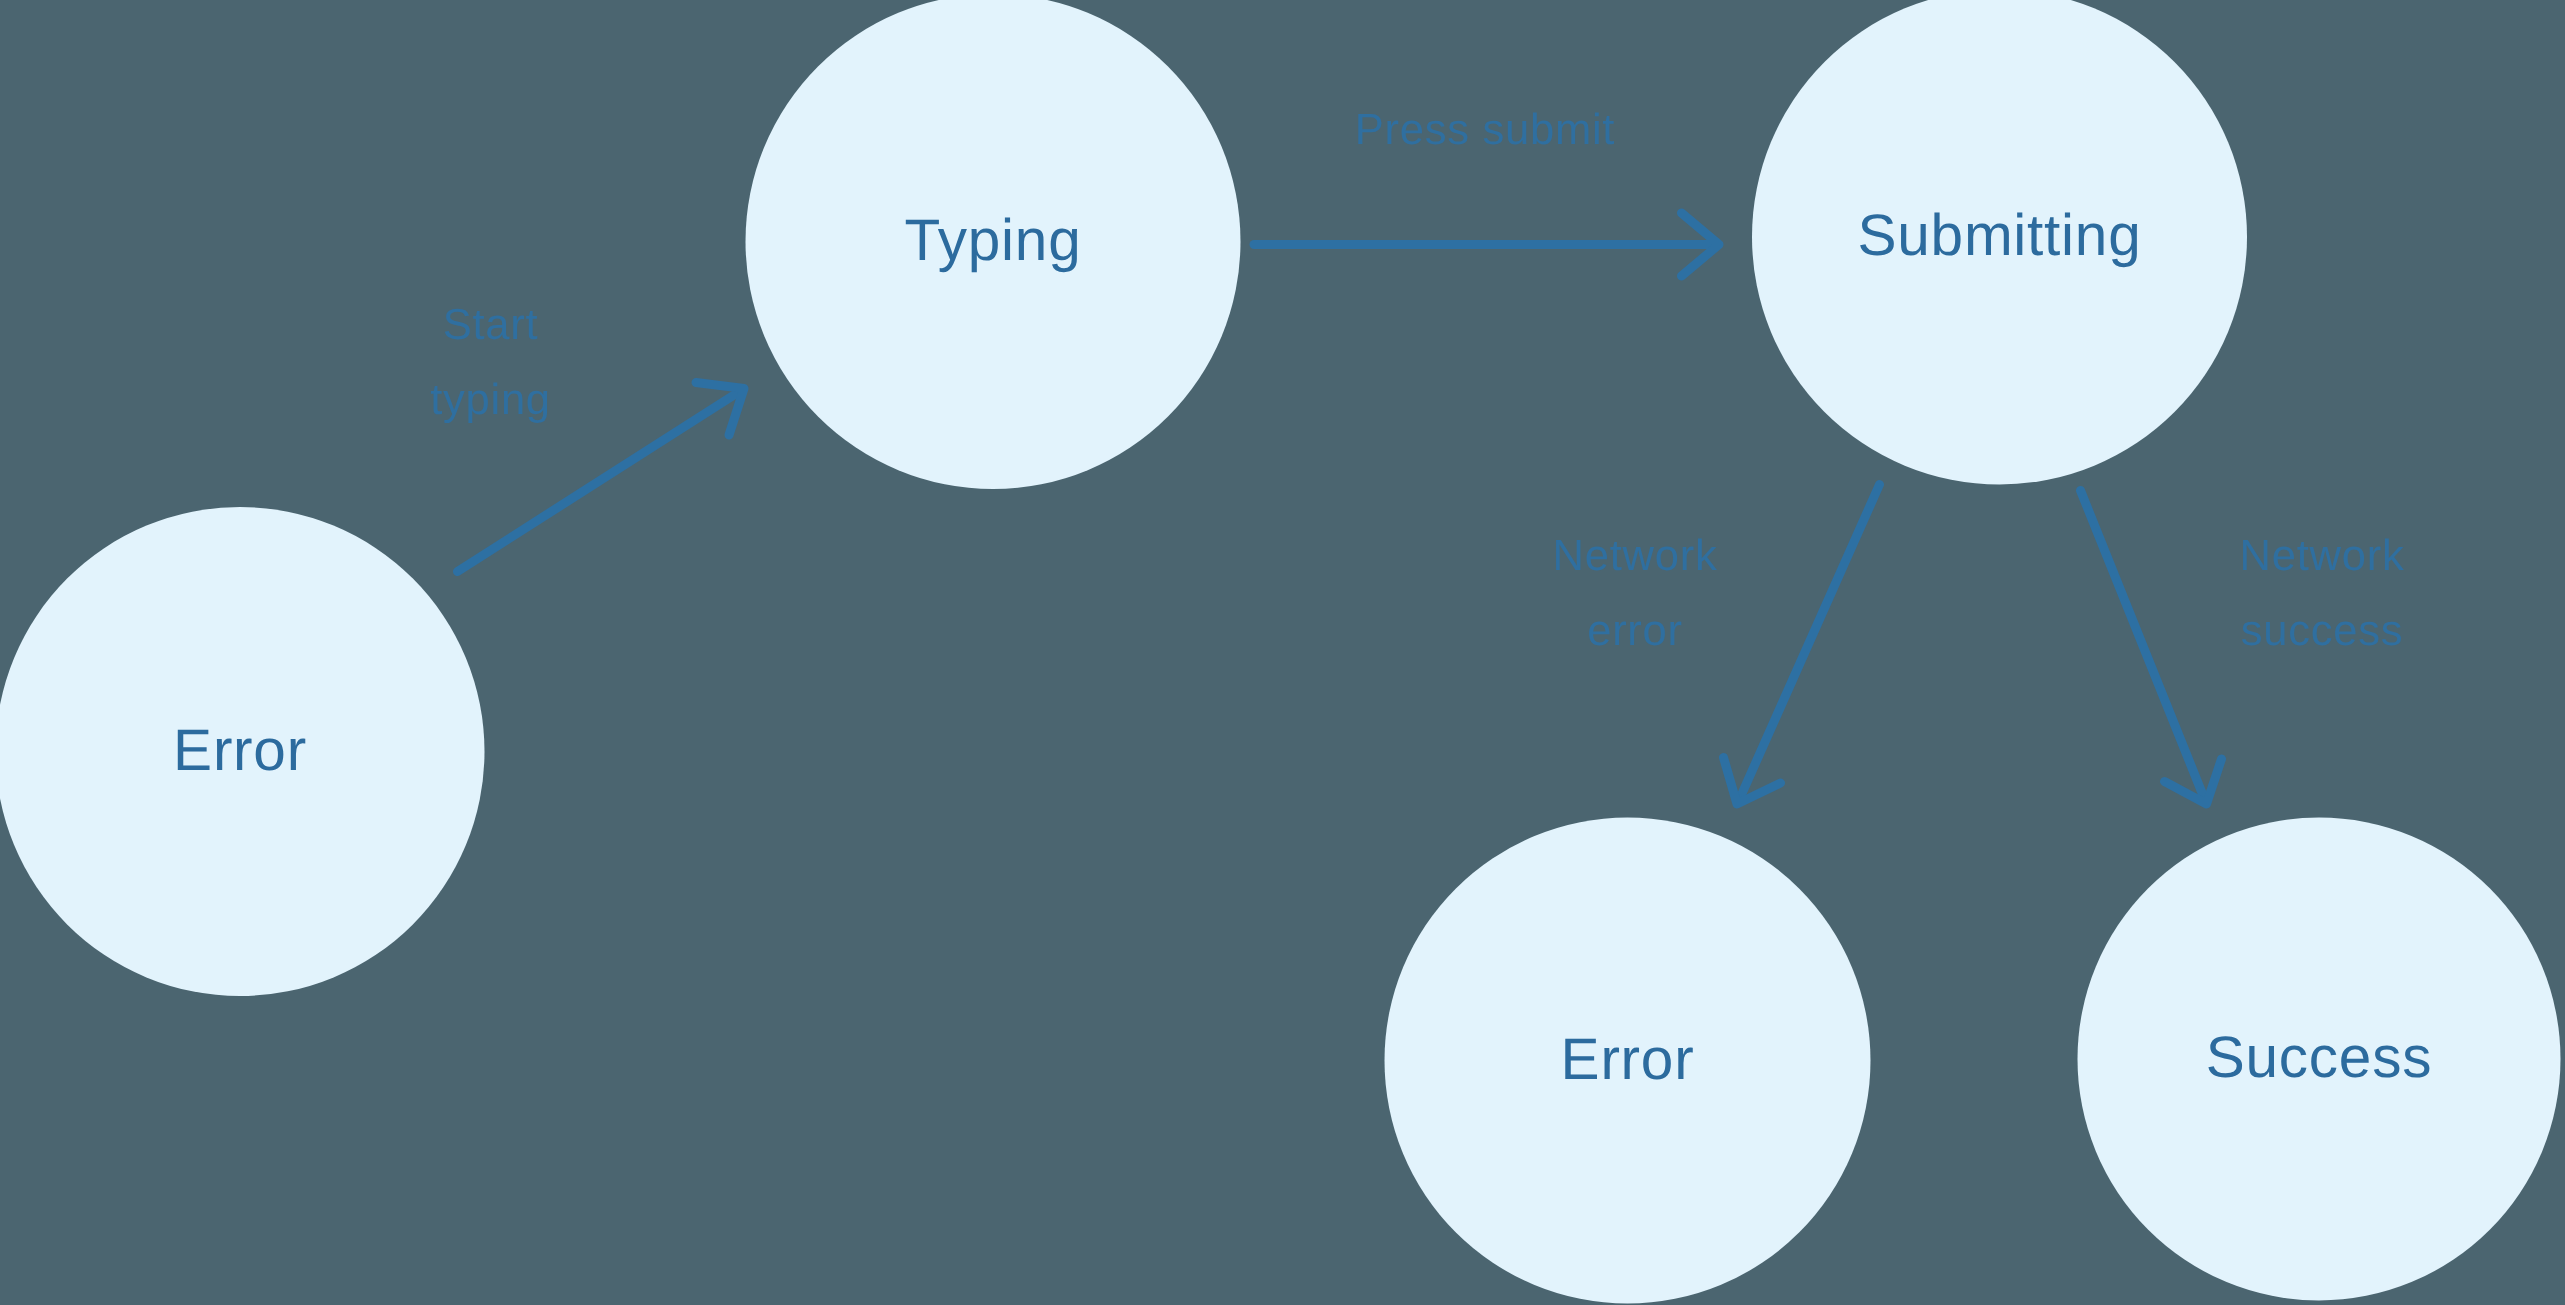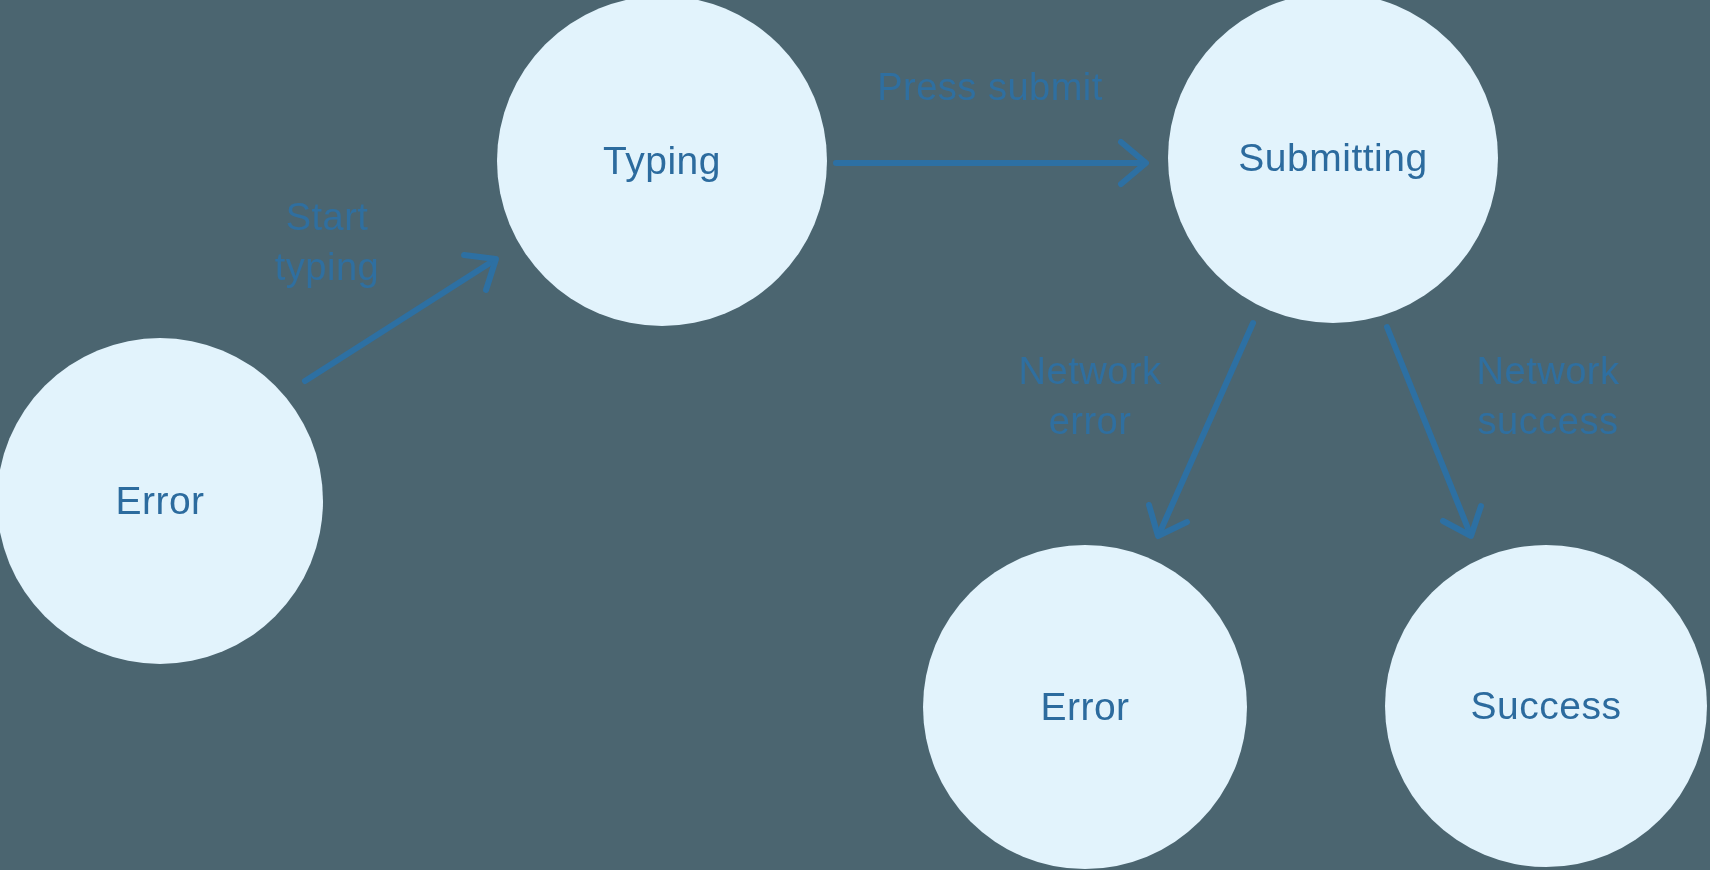--- a/index.html
+++ b/index.html
@@ -31,21 +31,21 @@
   }
   #node-empty      { left: -3px;   top: 338px; width: 326px; height: 326px; }
   #node-typing     { left: 497px;  top: -4px;  width: 330px; height: 330px; }
   #node-submitting { left: 1168px; top: -7px;  width: 330px; height: 330px; }
   #node-error      { left: 923px;  top: 545px; width: 324px; height: 324px; }
   #node-success    { left: 1385px; top: 545px; width: 322px; height: 322px; }
 
   .edge-label {
     position: absolute;
     color: #2f6fa0;
-    font-size: 38px;
+    font-size: 29px;
     letter-spacing: 0.5px;
     line-height: 50px;
     text-align: center;
     white-space: pre-line;
   }
   #label-start-typing    { left: 207px;  top: 192px; width: 240px; }
   #label-press-submit    { left: 830px;  top: 62px;  width: 320px; }
   #label-network-error   { left: 970px;  top: 346px; width: 240px; }
   #label-network-success { left: 1428px; top: 346px; width: 240px; }
 

